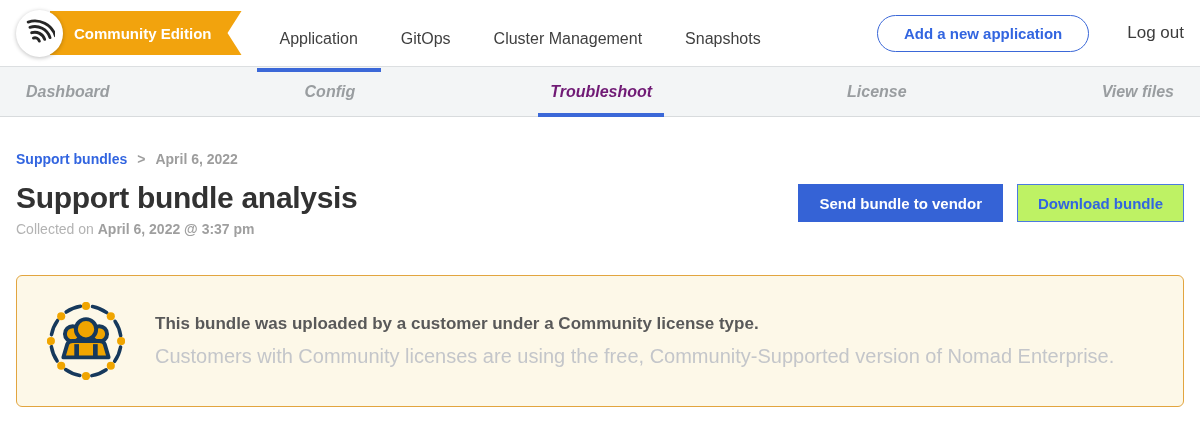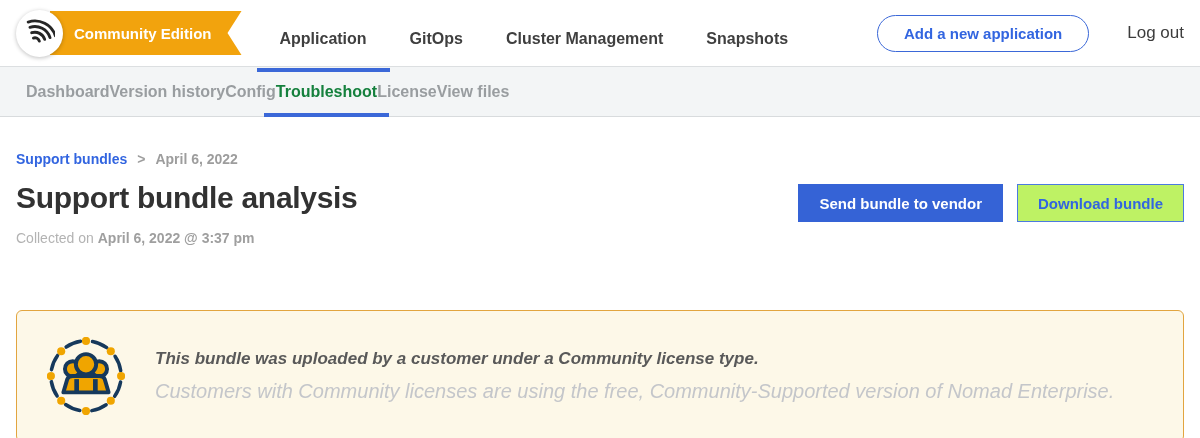--- a/index.html
+++ b/index.html
@@ -12,60 +12,60 @@
   .brand { display:flex; align-items:center; position:relative; }
   .logo-circle { width:47px; height:47px; border-radius:50%; background:#fff;
                  box-shadow:0 1px 4px rgba(0,0,0,.25); display:flex; align-items:center;
                  justify-content:center; position:relative; z-index:2; }
   .ribbon { position:relative; z-index:1; margin-left:-13px; height:44px;
             background:#f2a30d; color:#fff; font-weight:700; font-size:15px;
             display:flex; align-items:center; padding:0 30px 0 24px;
             clip-path:polygon(0 0,100% 0,calc(100% - 14px) 50%,100% 100%,0 100%); }
   .main-nav { display:flex; align-items:center; height:100%; margin-left:38px; gap:43px; }
   .main-nav .nav-item { position:relative; height:100%; display:flex; align-items:center;
-                        font-size:16px; font-weight:700; color:#3f3f3f; cursor:pointer;margin-top:11px; }
+                        font-size:16px; font-weight:400; color:#3f3f3f; cursor:pointer;margin-top:11px; }
   .main-nav .nav-item.active::after { content:""; position:absolute; left:-23px; right:-23px;
                         bottom:0; height:4px; background:#3b68d8; }
   .header-right { margin-left:auto; display:flex; align-items:center; gap:38px; }
   .pill-btn { height:37px; padding:0 26px; border:1px solid #3b68d8; border-radius:19px;
               background:#fff; color:#3265e0; font-weight:700; font-size:15px;
               display:flex; align-items:center; cursor:pointer; }
   .logout { font-size:17px; color:#3c3c3c; cursor:pointer; }
 
   
   .subnav { height:51px; background:#f3f5f6; border-top:1px solid #dcdfe1;
             border-bottom:1px solid #d8dbdd; display:flex; align-items:center;
-            justify-content:flex-start; padding:0 26px; }
+            justify-content:space-between; padding:0 26px;font-style:italic; }
   .subnav .sub-item { position:relative; height:100%; display:flex; align-items:center;
             font-size:16px; font-weight:600; color:#999da0; cursor:pointer; }
-  .subnav .sub-item.active { color:#15803d; }
+  .subnav .sub-item.active { color:#701a75; }
   .subnav .sub-item.active::after { content:""; position:absolute; left:-12px; right:-12px;
             bottom:-1px; height:4px; background:#3b68d8; }
 
   
   .content { padding:34px 16px 0 16px; background:#fff; }
   .breadcrumb { font-size:14px; font-weight:700; display:flex; align-items:center; gap:10px; }
   .breadcrumb .bc-link { color:#3265e0; cursor:pointer; }
   .breadcrumb .bc-sep  { color:#9d9d9d; font-weight:700; }
   .breadcrumb .bc-cur  { color:#9d9d9d; }
 
   .title-row { margin-top:14px; display:flex; justify-content:space-between; align-items:flex-start; }
   .page-title { font-size:30px; font-weight:800; color:#323232; letter-spacing:-.3px; }
-  .collected { margin-top:15px; font-size:14px; color:#b3b3b3; font-weight:400; }
+  .collected { margin-top:6px; font-size:14px; color:#b3b3b3; font-weight:400; }
   .collected b { color:#9f9f9f; font-weight:700; }
 
   .action-btns { display:flex; gap:14px; margin-top:3px; }
   .btn { height:38px; border-radius:0; font-size:15px; font-weight:700;
          display:flex; align-items:center; padding:0 20px; cursor:pointer; }
   .btn-primary { background:#3563d6; color:#fff; border:1px solid #3563d6; }
   .btn-secondary { background:#bef264; color:#3265e0; border:1px solid #4c7ae0; }
 
   
-  .notice { margin-top:64px; border:1px solid #e2a53f; background:#fdf8e8;
-            border-radius:6px; padding:26px 30px; display:flex; align-items:center; gap:30px;font-style:italic; }
+  .notice { margin-top:38px; border:1px solid #e2a53f; background:#fdf8e8;
+            border-radius:6px; padding:26px 30px; display:flex; align-items:center; gap:30px; }
   .notice-icon { width:78px; height:78px; flex:0 0 78px; }
   .notice-title { font-size:17px; font-weight:700; color:#595959; }
   .notice-sub { margin-top:11px; font-size:20px; color:#c4c6ca; }
 </style>
 </head>
 <body>
 
 <div class="header">
   <div class="brand">
     <div class="logo-circle">
@@ -93,21 +93,20 @@
   </div>
 
   <div class="header-right">
     <button class="pill-btn">Add a new application</button>
     <span class="logout">Log out</span>
   </div>
 </div>
 
 <div class="subnav">
   <div class="sub-item">Dashboard</div>
-  <div class="sub-item">Version history</div>
   <div class="sub-item">Config</div>
   <div class="sub-item active">Troubleshoot</div>
   <div class="sub-item">License</div>
   <div class="sub-item">View files</div>
 </div>
 
 <div class="content">
 
   <div class="breadcrumb">
     <span class="bc-link">Support bundles</span>

